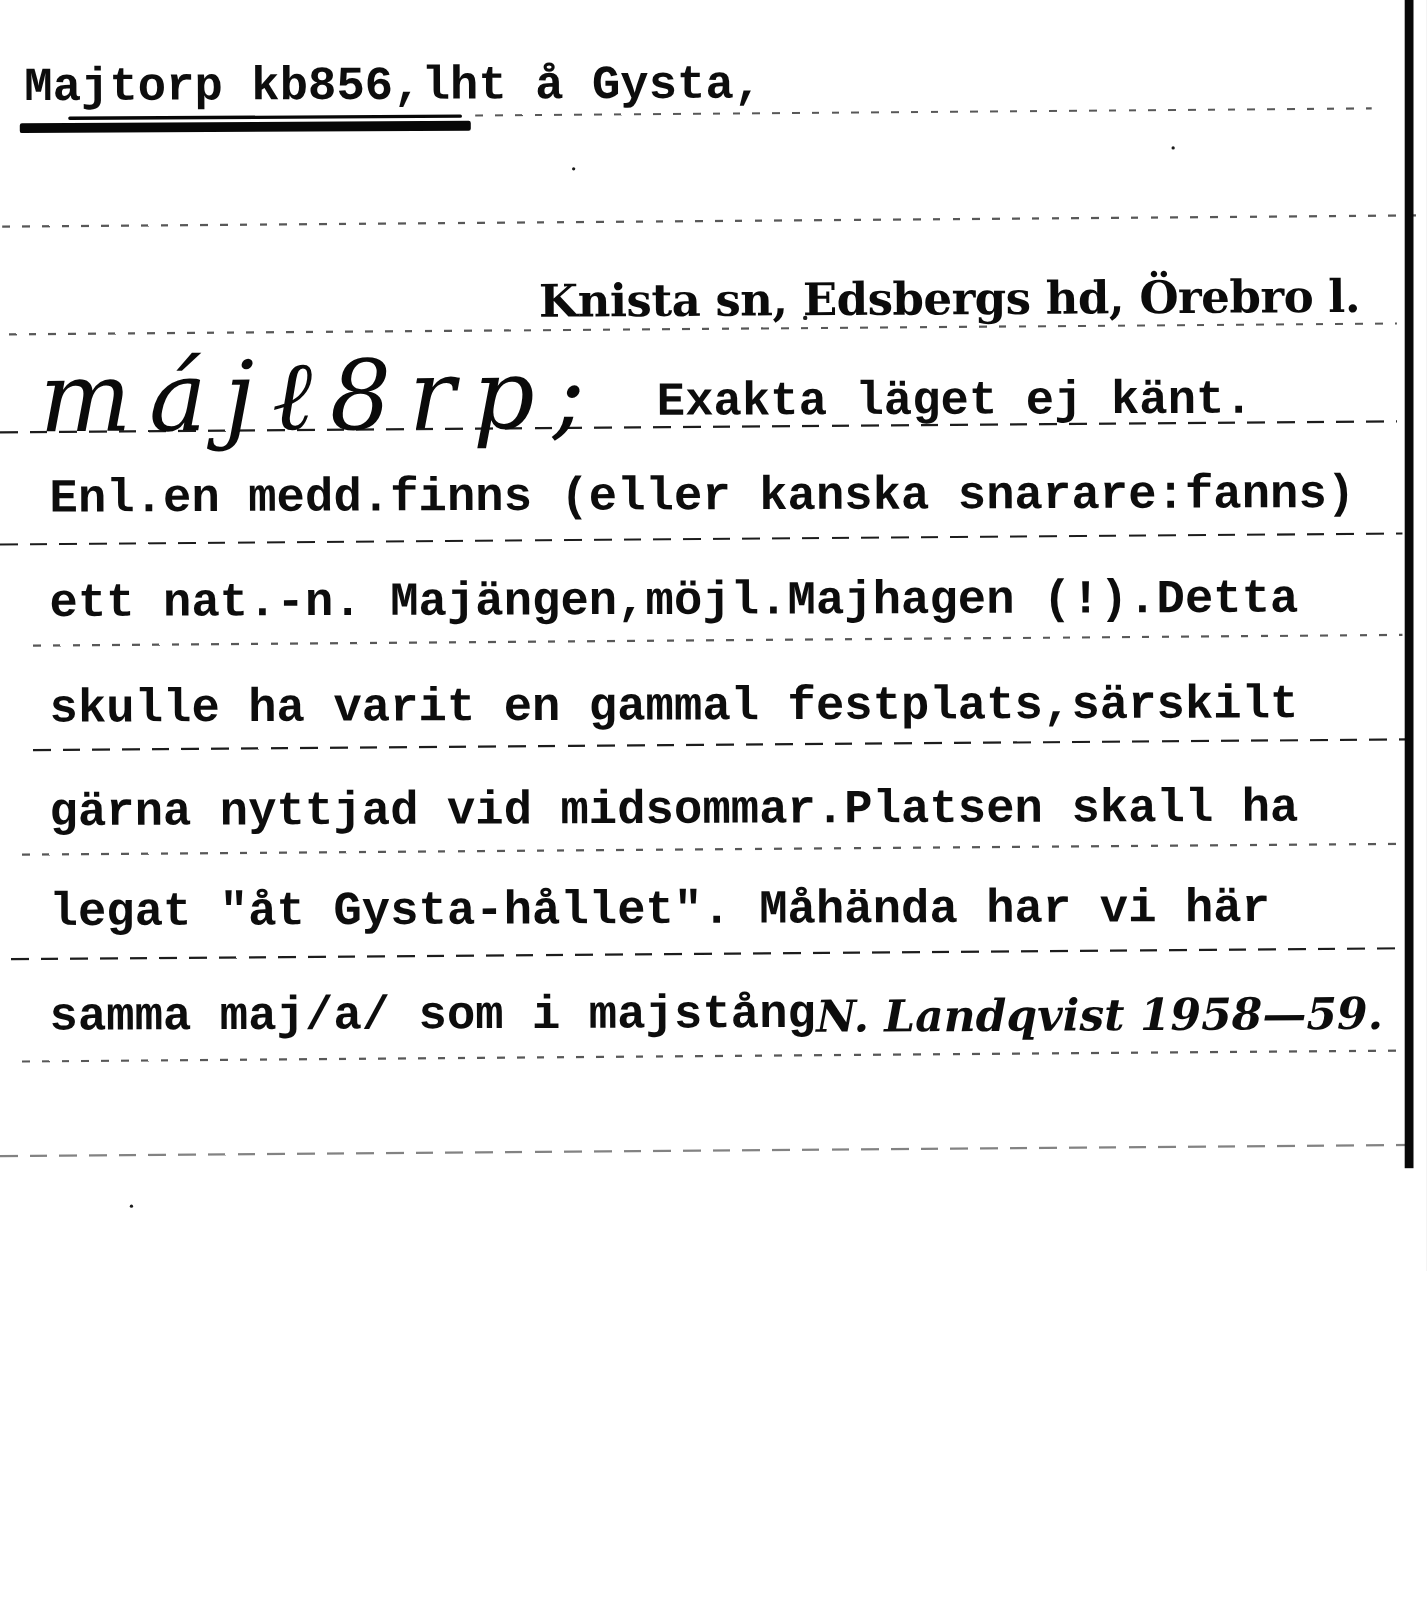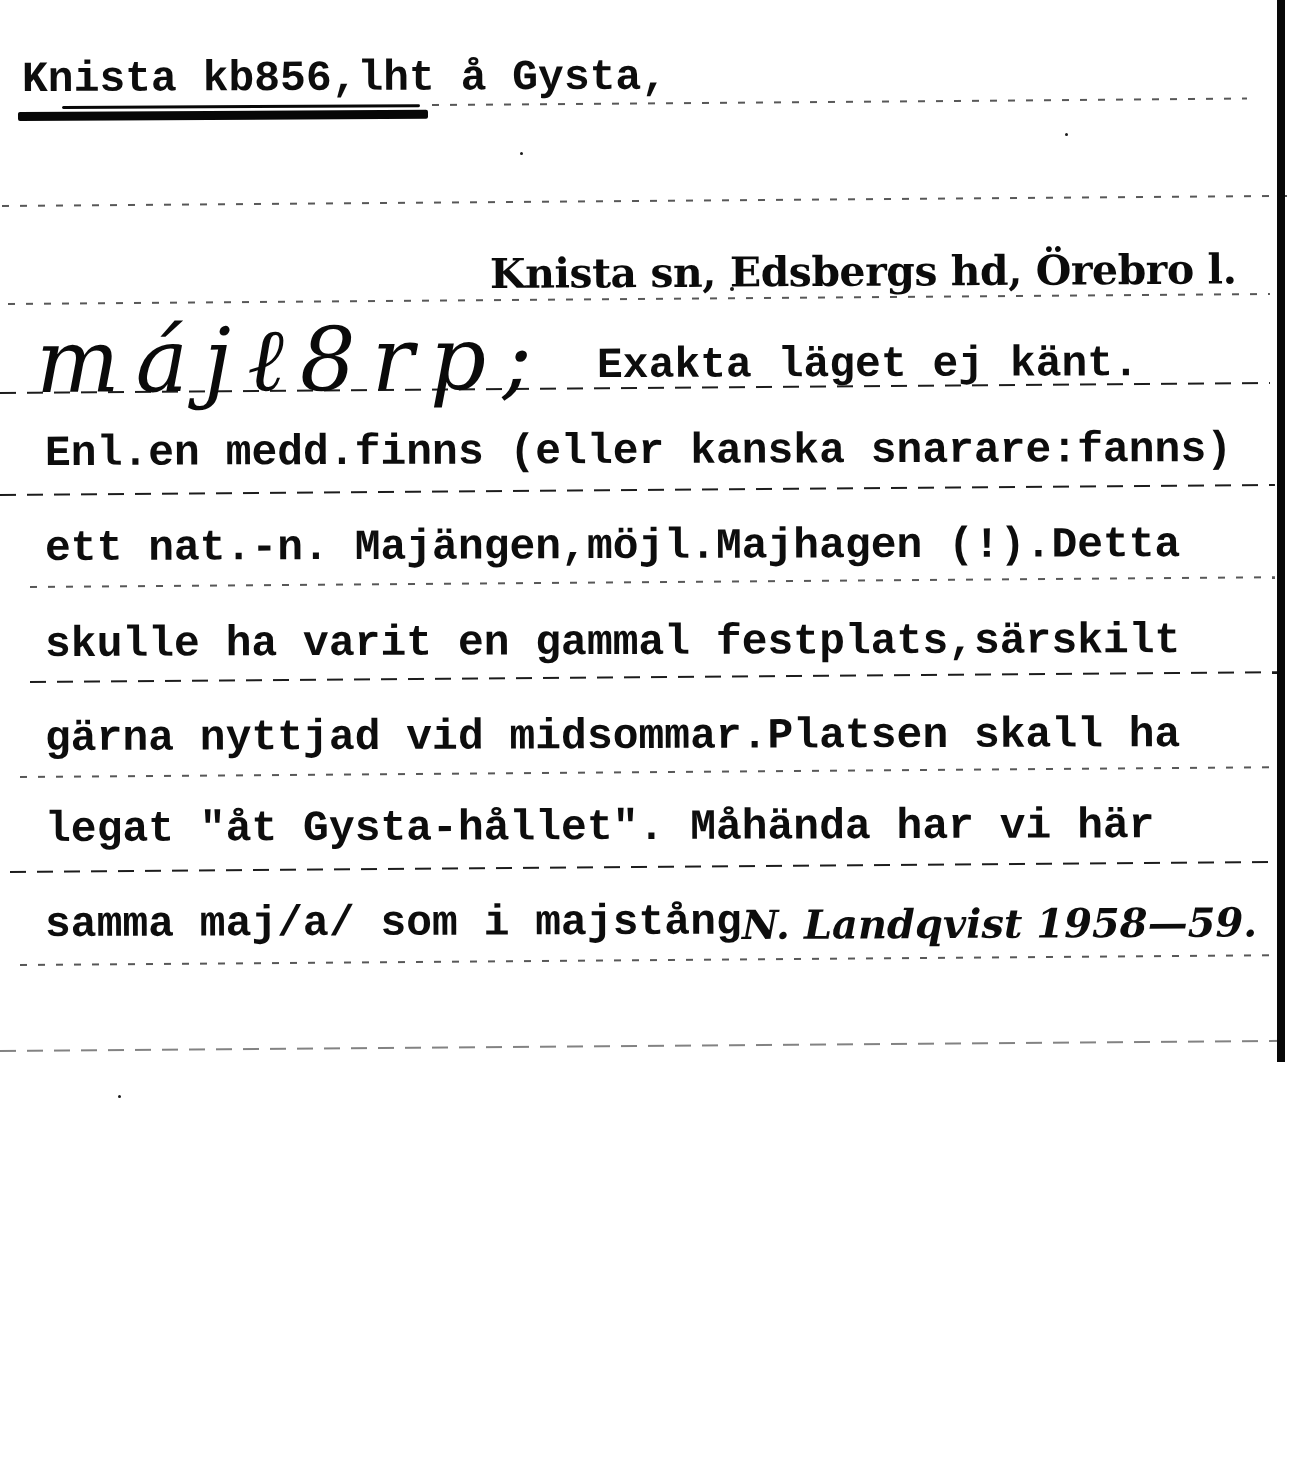--- a/index.html
+++ b/index.html
@@ -91,21 +91,21 @@
     position:absolute;
     background:#1b1b1b;
     border-radius:50%;
   }
 </style>
 </head>
 <body>
 
 <div class="card">
 
-  <div class="typed" style="top:58px;left:22px;"><span>Knista</span><span> kb856,lht å Gysta,</span></div>
+  <div class="typed" style="top:58px;left:22px;"><span>Majtorp</span><span> kb856,lht å Gysta,</span></div>
 
   <div class="uline" style="top:106px;left:62px;width:358px;height:3px;"></div>
   <div class="uline" style="top:112px;left:18px;width:410px;height:9px;"></div>
 
   <div class="rule dotty" style="top:104px;left:432px;width:815px;"></div>
   <div class="rule dotty" style="top:205px;left:2px;width:1288px;"></div>
   <div class="rule dotty" style="top:303px;left:8px;width:1262px;"></div>
   <div class="rule" style="top:392px;left:0px;width:1270px;"></div>
   <div class="rule" style="top:494px;left:0px;width:1275px;"></div>
   <div class="rule dotty" style="top:586px;left:30px;width:1245px;"></div>

